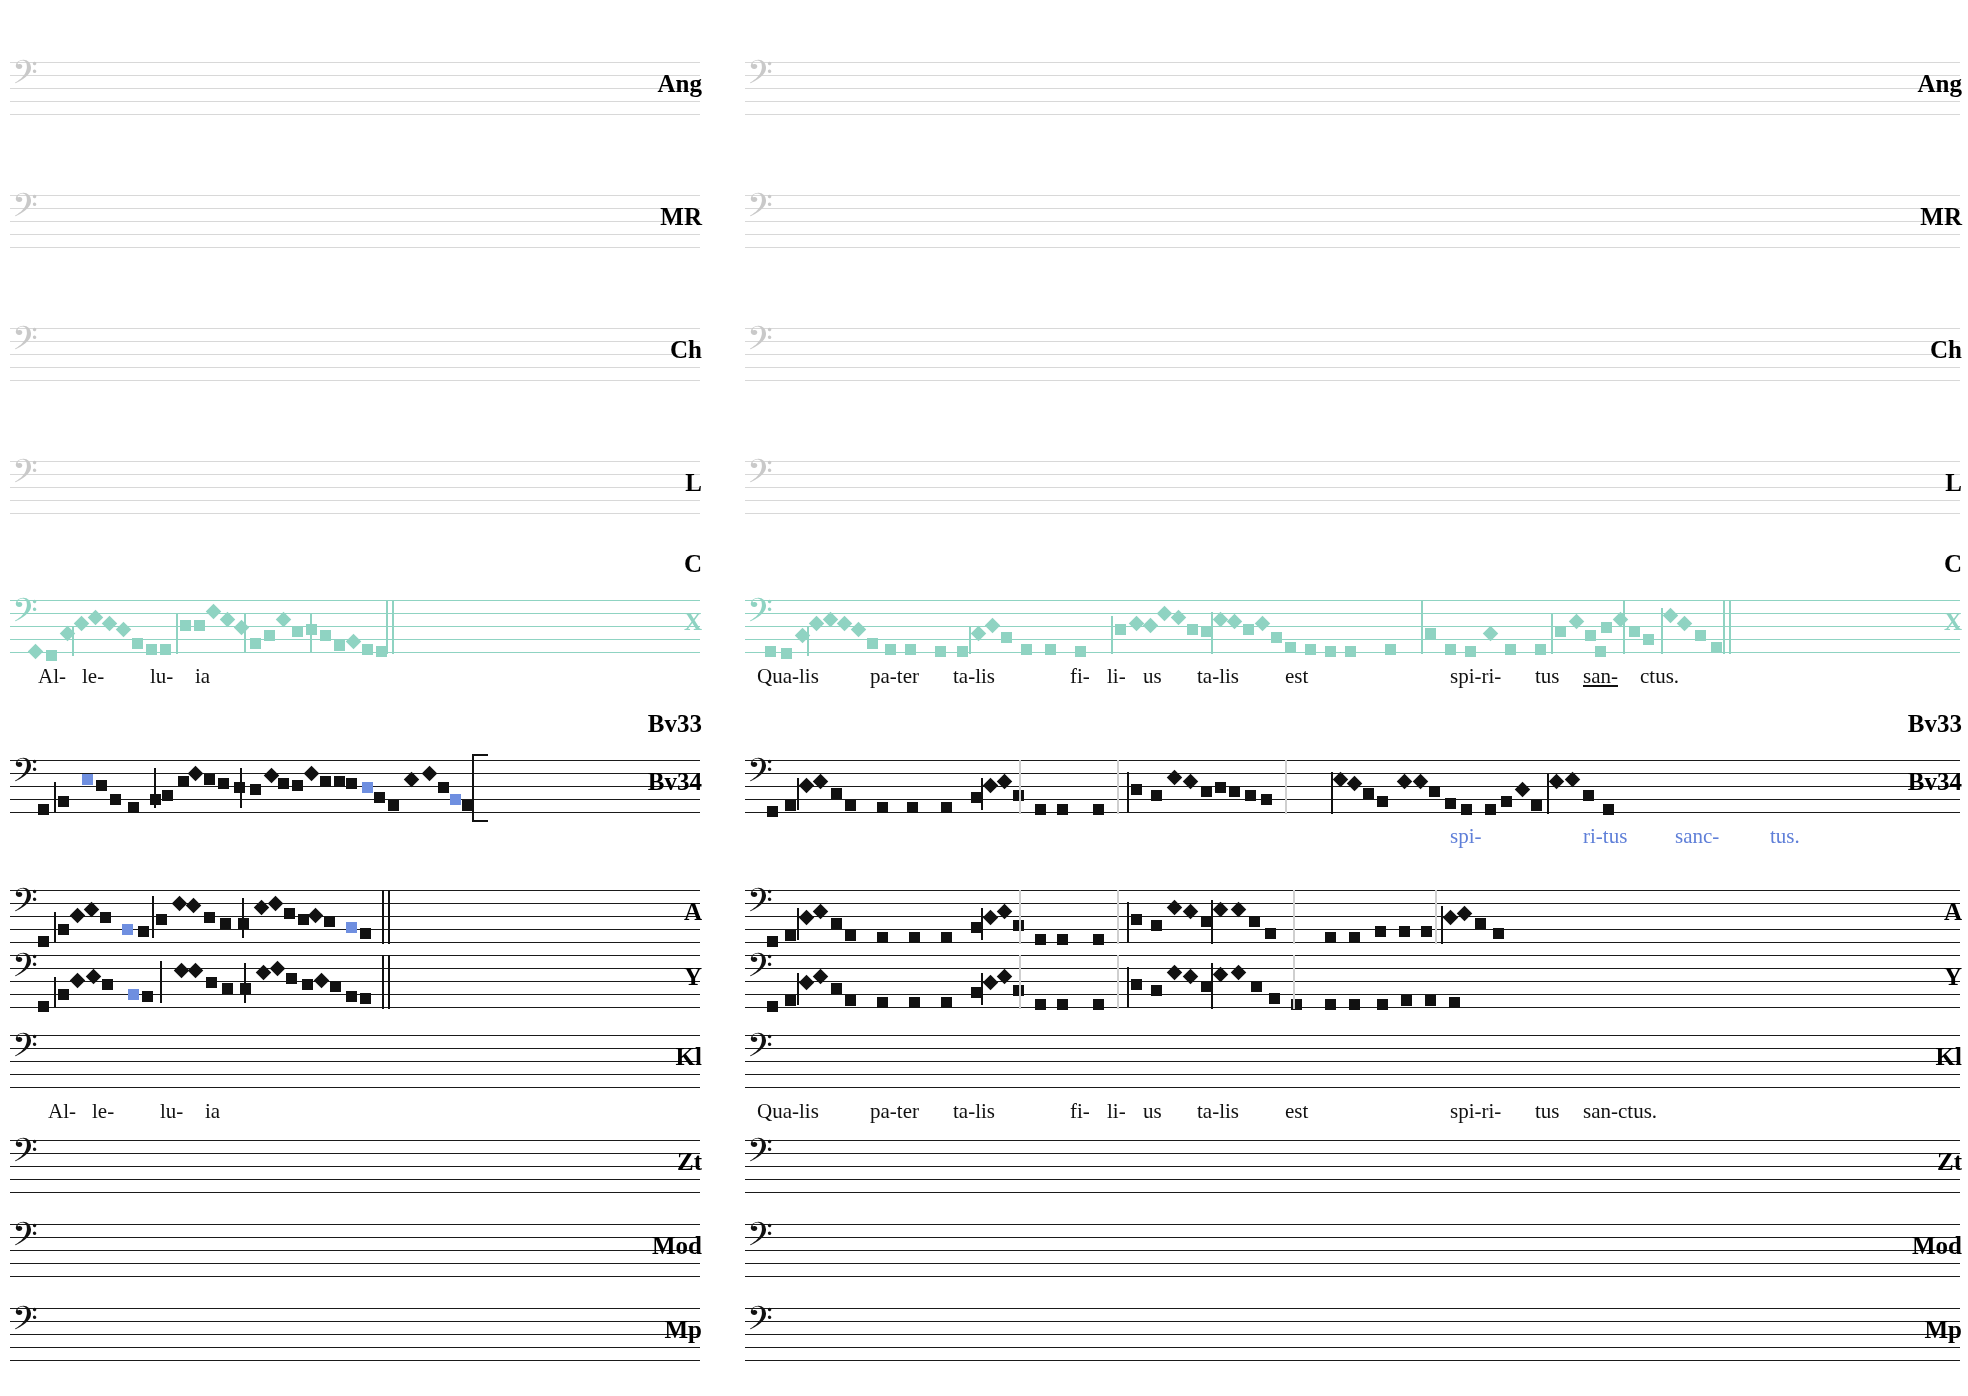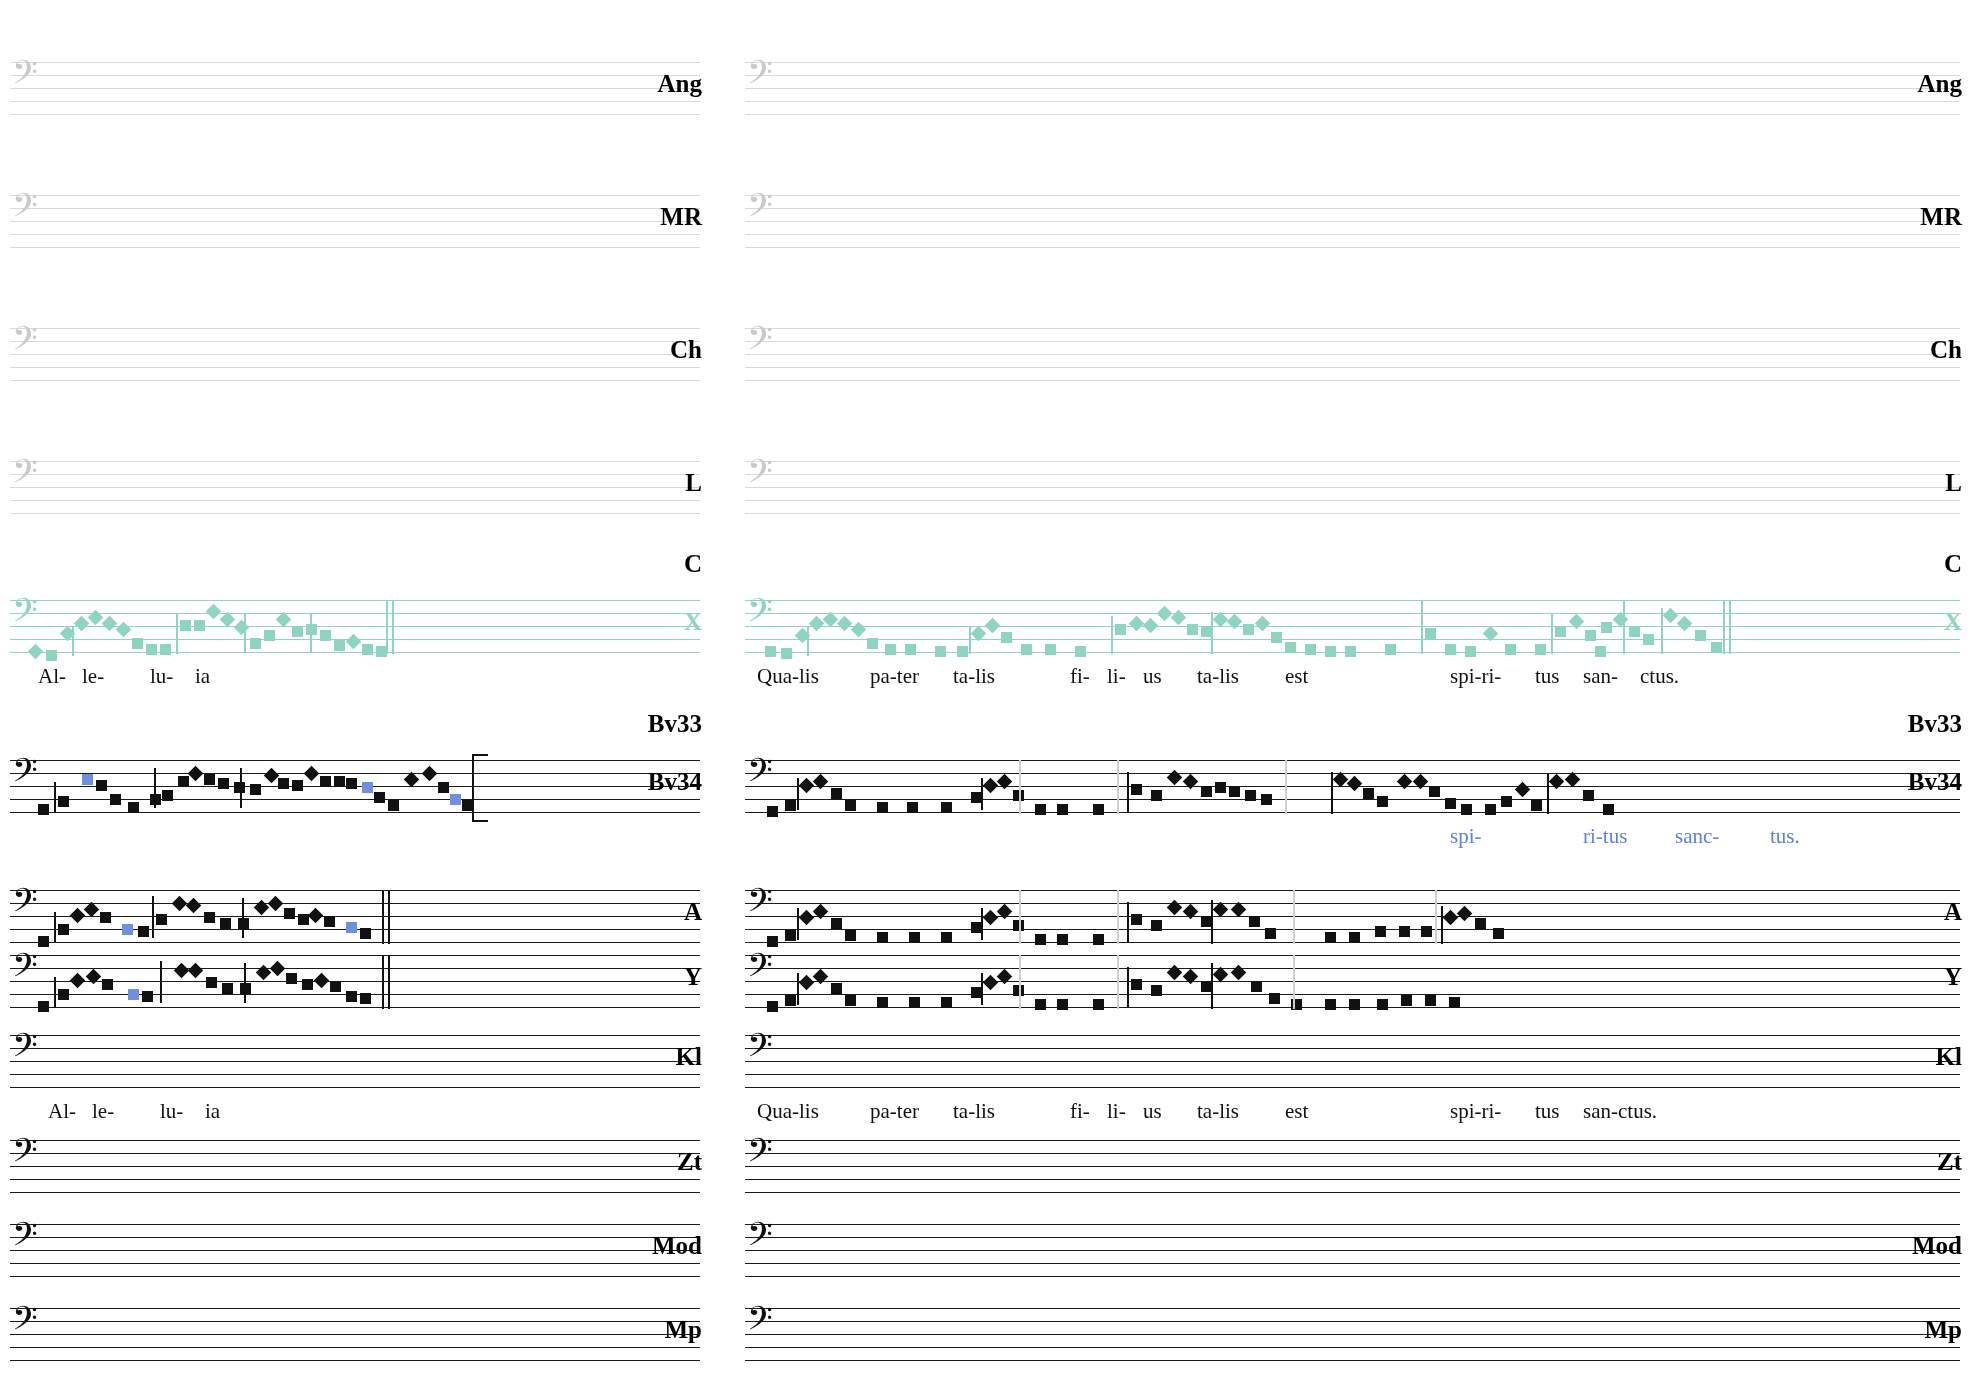--- a/index.html
+++ b/index.html
@@ -569,21 +569,21 @@
         <span style="left:12px;">Qua-lis</span>
         <span style="left:125px;">pa-ter</span>
         <span style="left:208px;">ta-lis</span>
         <span style="left:325px;">fi-</span>
         <span style="left:362px;">li-</span>
         <span style="left:398px;">us</span>
         <span style="left:452px;">ta-lis</span>
         <span style="left:540px;">est</span>
         <span style="left:705px;">spi-ri-</span>
         <span style="left:790px;">tus</span>
-        <span style="left:838px;">san-</span>
+        <span style="left:838px;text-decoration:underline;">san-</span>
         <span style="left:895px;">ctus.</span>
       </div>
     </div>
 
     <div class="system" style="top:720px;">
       <div class="plabel" style="top:-10px;">Bv33</div>
     </div>
 
     <div class="system" style="top:760px;">
       <div class="stafflines dark">

